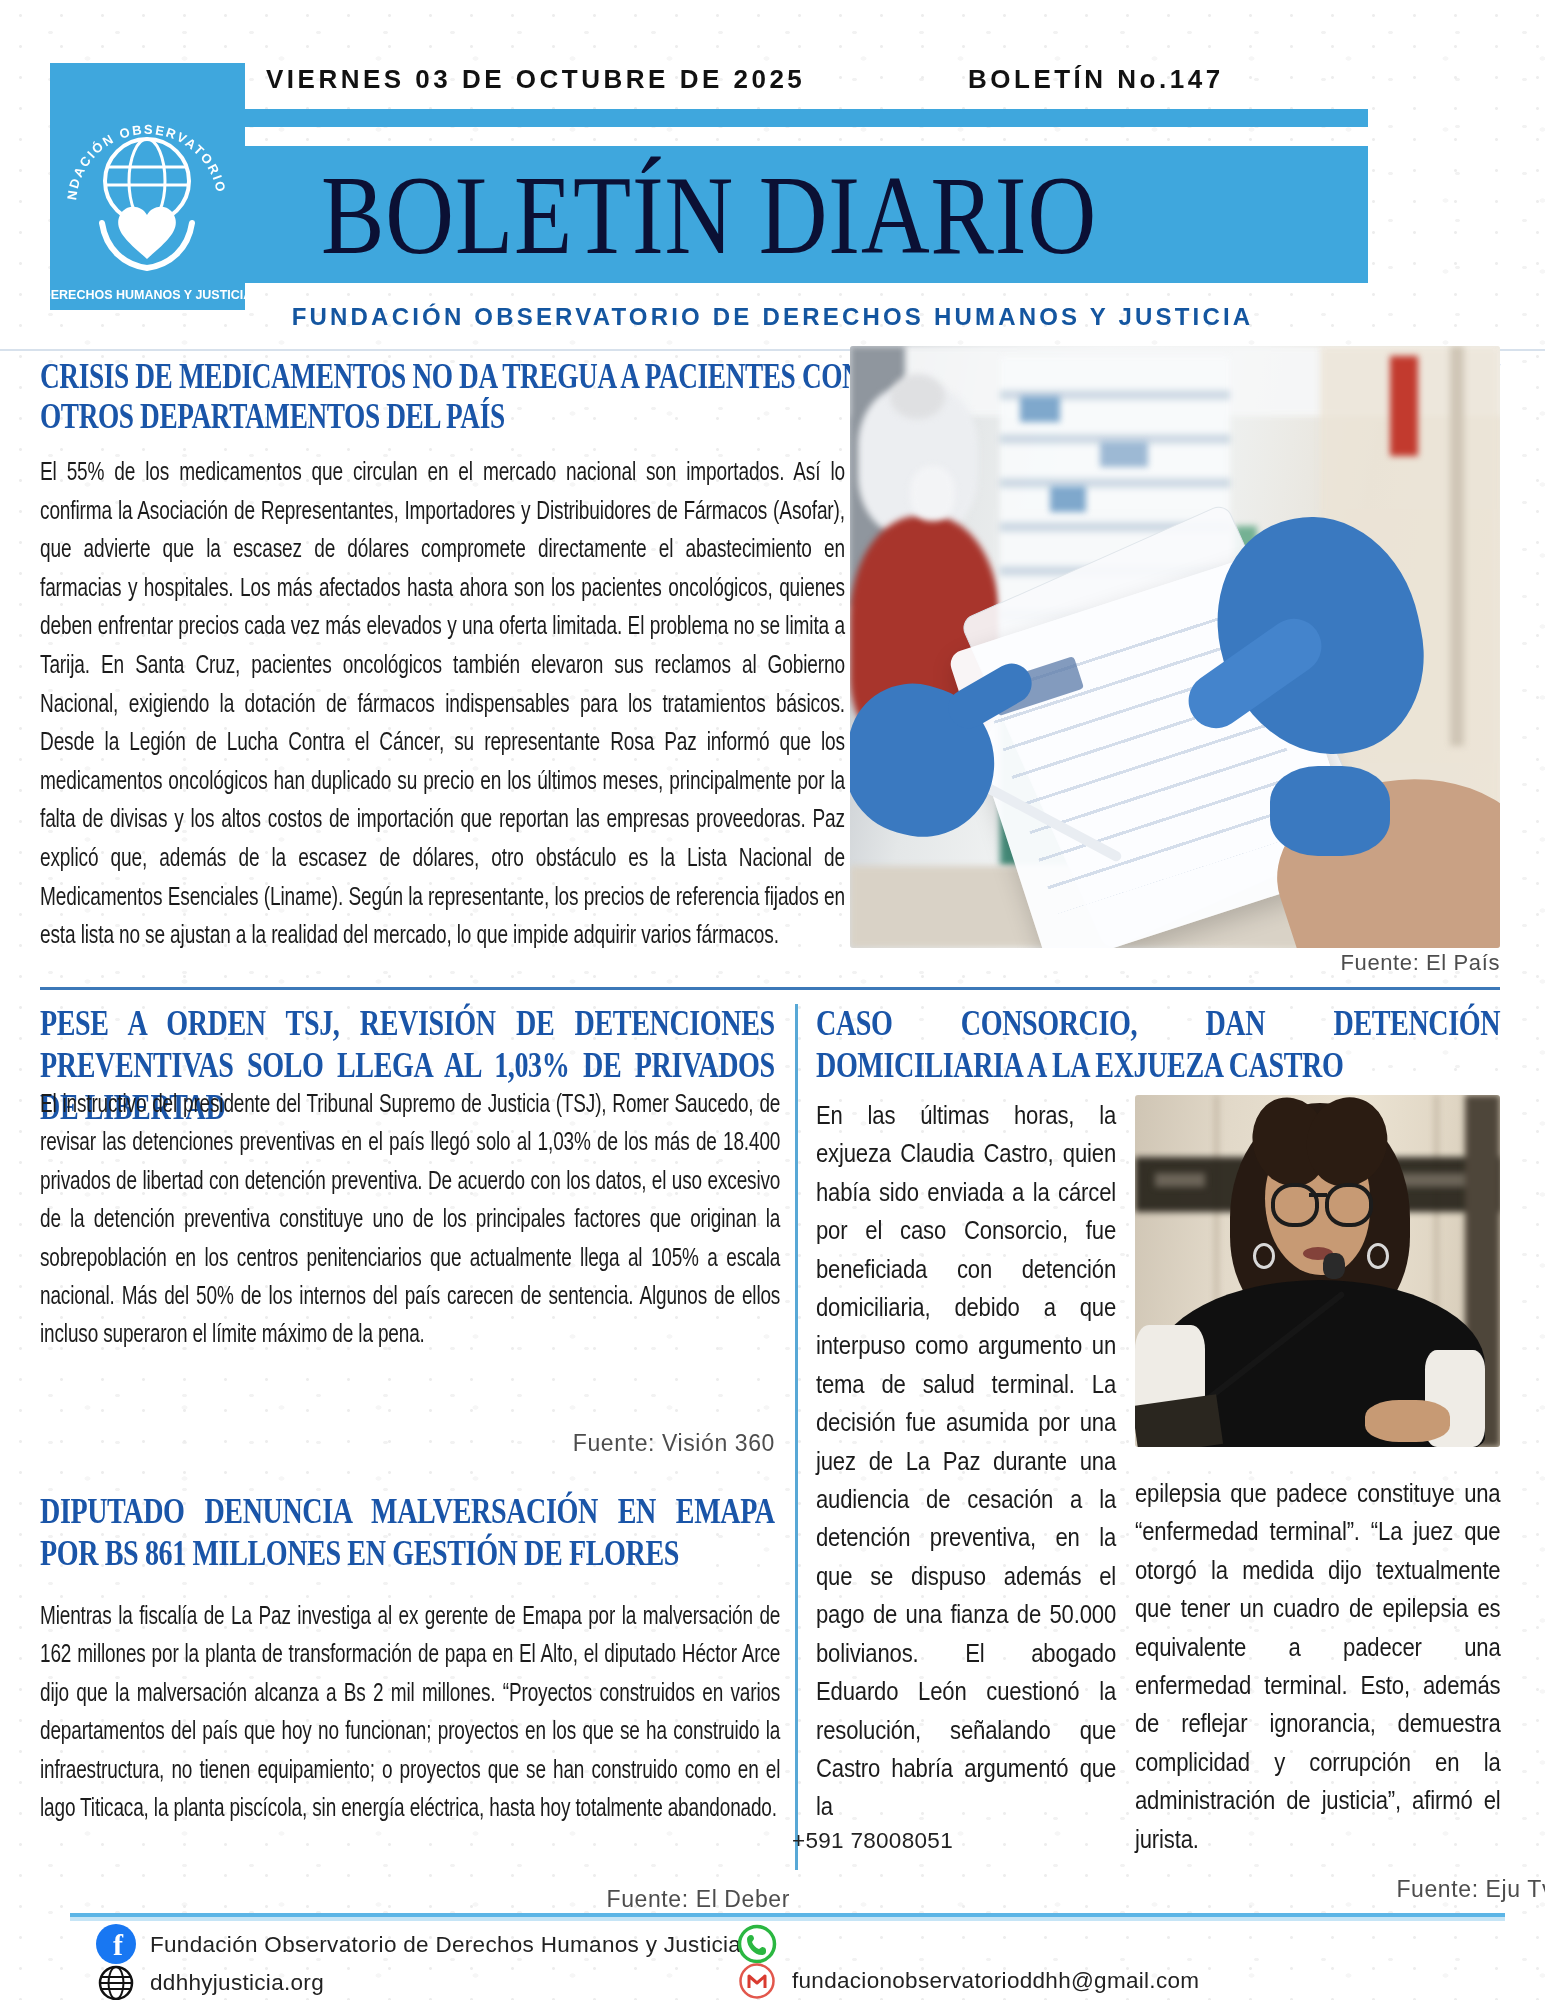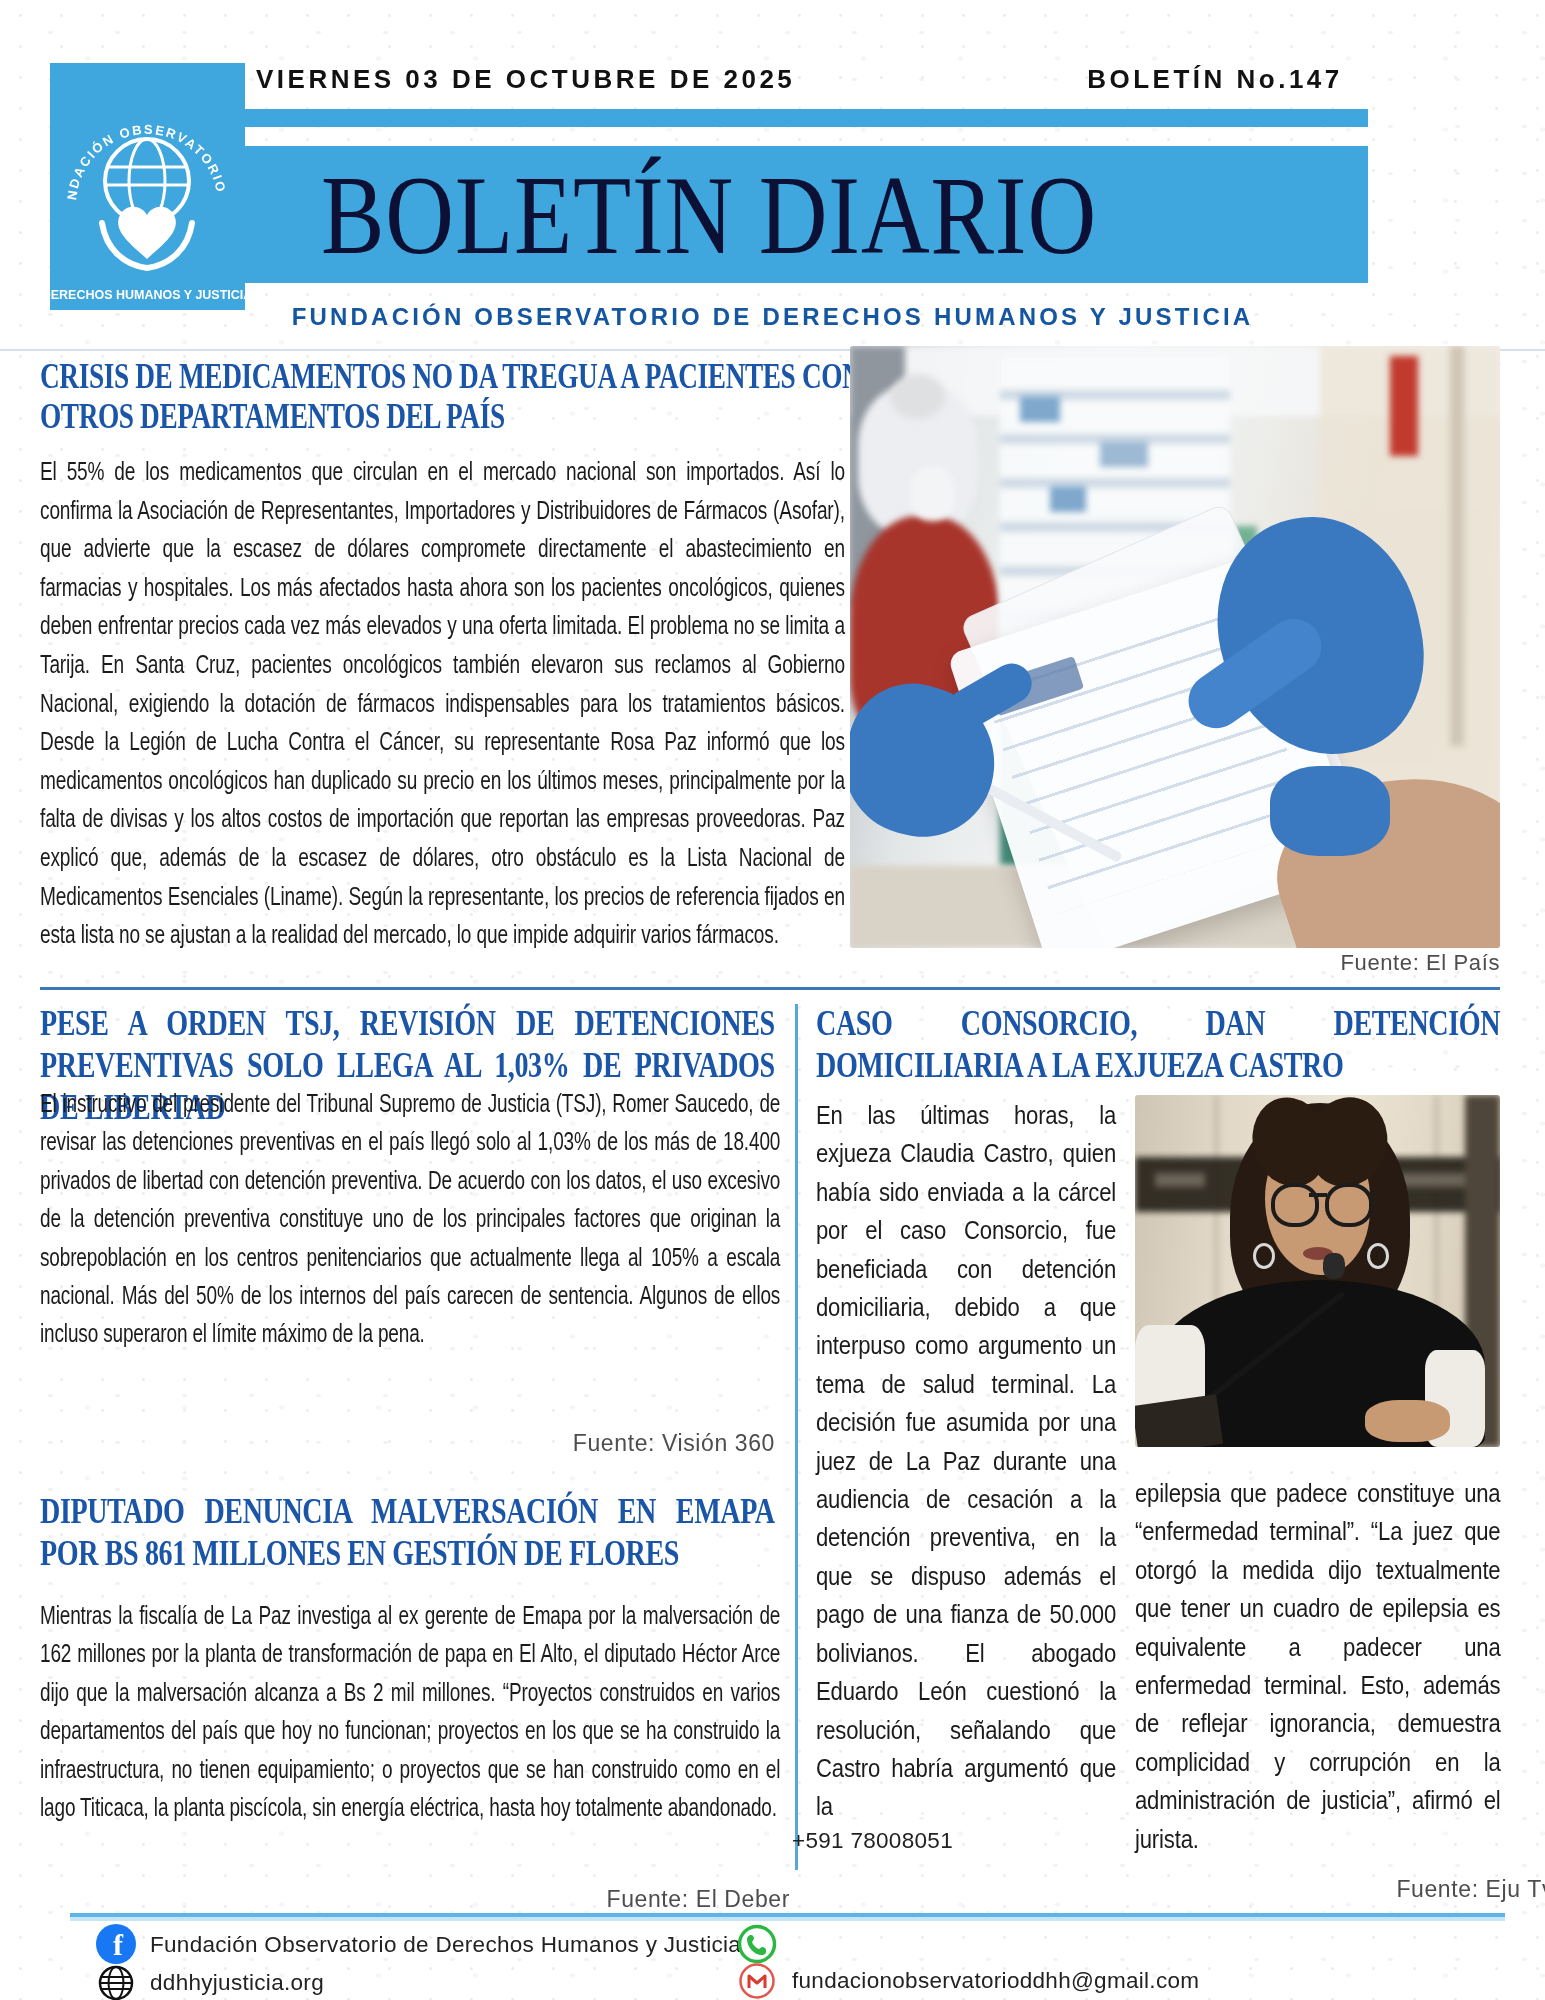--- a/index.html
+++ b/index.html
@@ -11,34 +11,34 @@
           radial-gradient(#e6e6e6 2px, transparent 2.8px),
           radial-gradient(#efefef 2.6px, transparent 3.4px);
         background-size:41px 31px,67px 47px,97px 71px;
         background-position:0 0,17px 9px,39px 23px;z-index:0;}
   .abs{position:absolute;}
   .cond{transform-origin:0 0;}
   .headline{font-family:"Liberation Serif",serif;font-weight:700;color:#1a55a8;
             text-align:justify;letter-spacing:-.5px;}
   .body-text{color:#1b1b1b;text-align:justify;letter-spacing:-.2px;}
   .source{color:#4d4d4d;text-align:right;letter-spacing:.6px;font-size:23px;}
-  .masthead-text{font-weight:700;color:#121212;font-size:26px;letter-spacing:3.5px;}
+  .masthead-text{font-weight:700;color:#121212;font-size:26px;letter-spacing:3.5px;margin-left:10px;}
   .photo{overflow:hidden;border-radius:3px;}
   .ph{position:absolute;}
   .blur{filter:blur(3px);}
   .footer-label{font-size:22.5px;color:#222;letter-spacing:.3px;}
   .z1{z-index:1;} .z2{z-index:2;} .z3{z-index:3;}
 </style>
 </head>
 <body>
 
 <div class="page">
 
   <div class="abs masthead-text" style="left:256px;top:64px;">VIERNES 03 DE OCTUBRE DE 2025</div>
-  <div class="abs masthead-text" style="left:1010px;top:64px;width:410px;text-align:center;">BOLETÍN No.147</div>
+  <div class="abs masthead-text" style="left:958px;top:64px;width:410px;text-align:left;">BOLETÍN No.147</div>
 
   <div class="abs" style="left:245px;top:109px;width:1123px;height:18px;background:#3fa7dd;"></div>
 
   <div class="abs" style="left:50px;top:146px;width:1318px;height:137px;background:#3fa7dd;"></div>
   <div class="abs z2" style="left:50px;top:150px;width:1318px;text-align:center;font-family:'Liberation Serif',serif;font-size:112px;line-height:130px;color:#0b1034;transform:scaleX(.85);transform-origin:50% 0;letter-spacing:1px;">BOLETÍN DIARIO</div>
 
   <div class="abs z3" style="left:50px;top:63px;width:195px;height:247px;background:#3fa7dd;">
     <svg width="195" height="247" viewBox="0 0 195 247">
       <defs>
           <path id="arcpath" d="M 26,142 A 71,71 0 0 1 168,142"></path>

